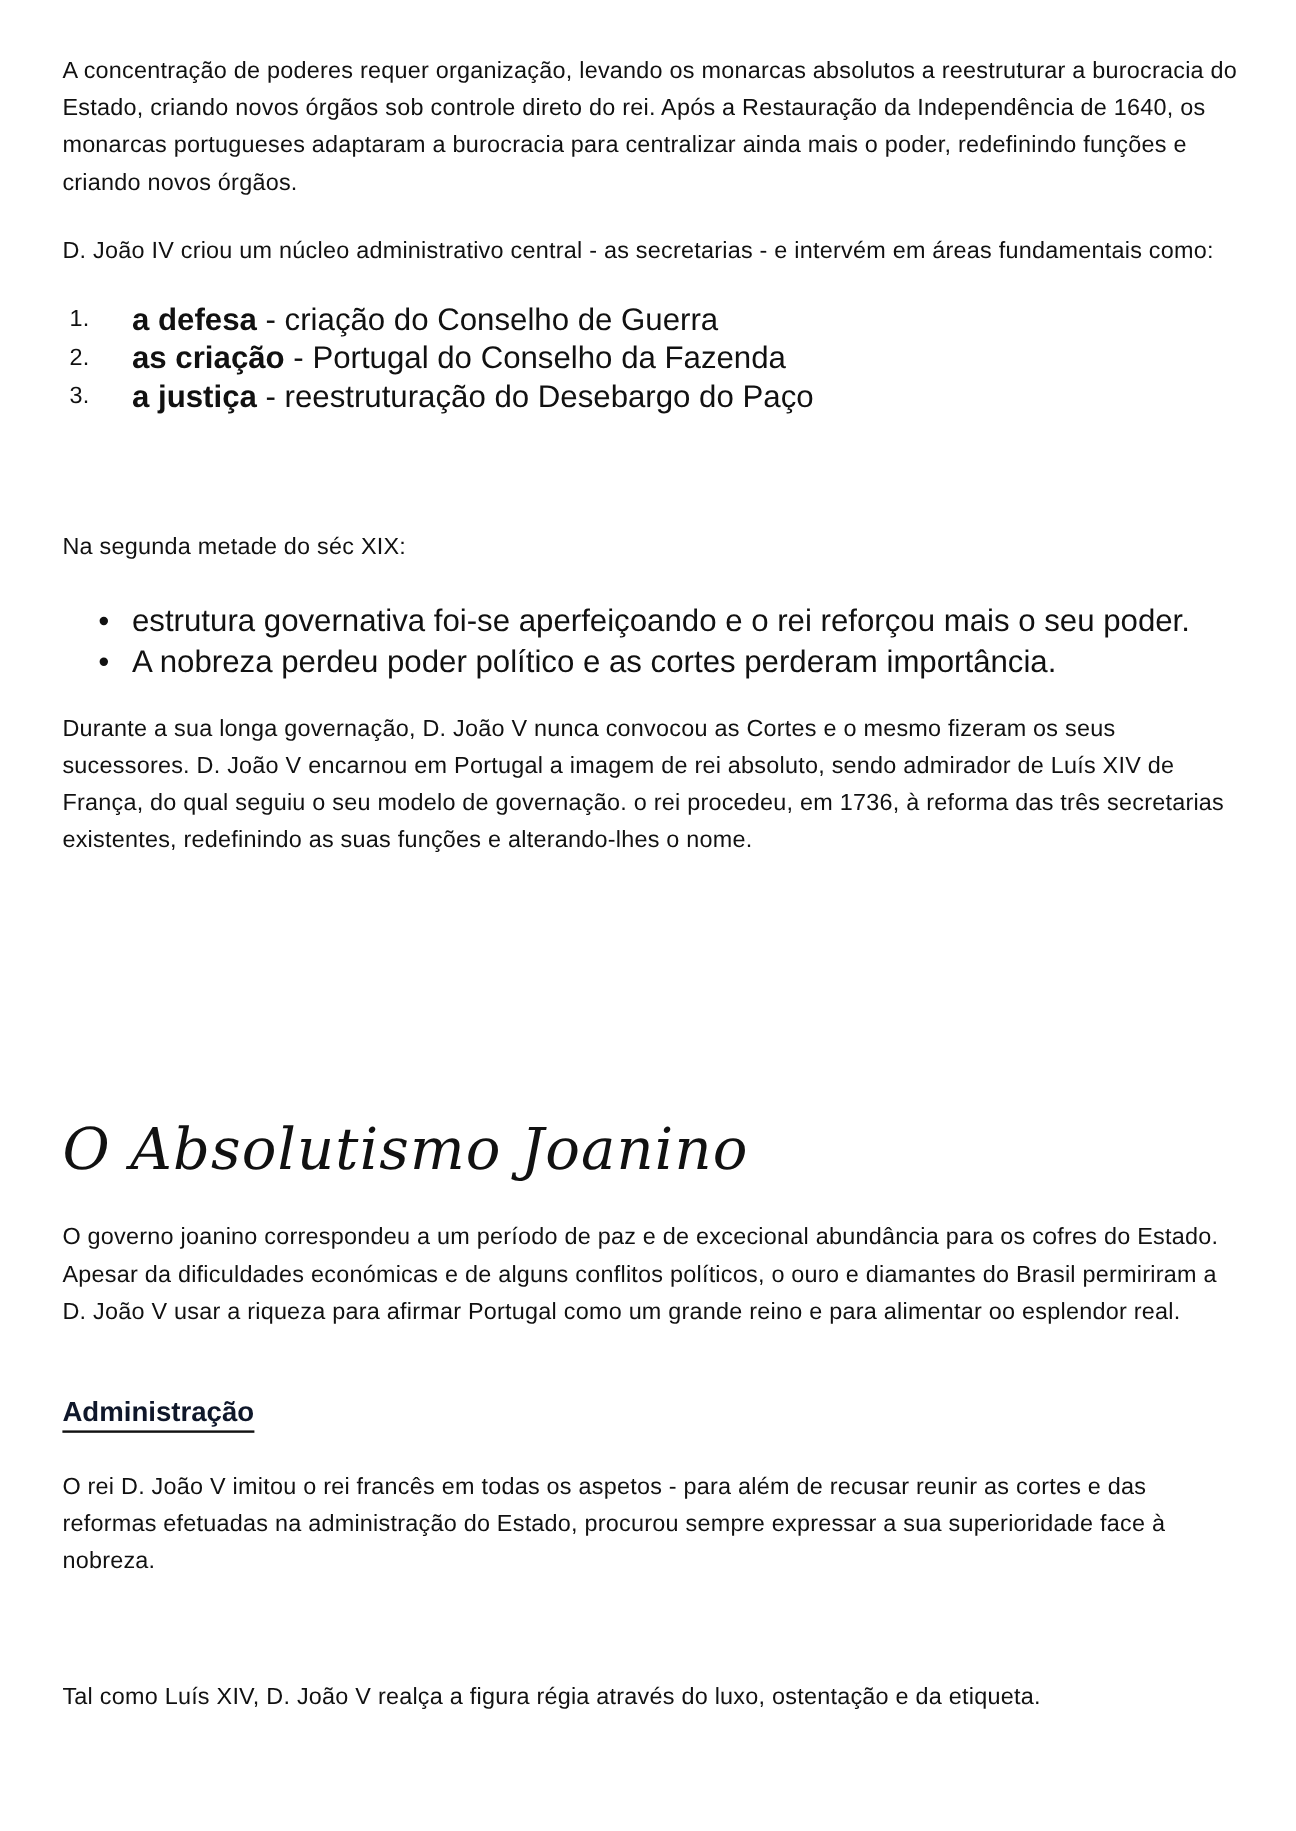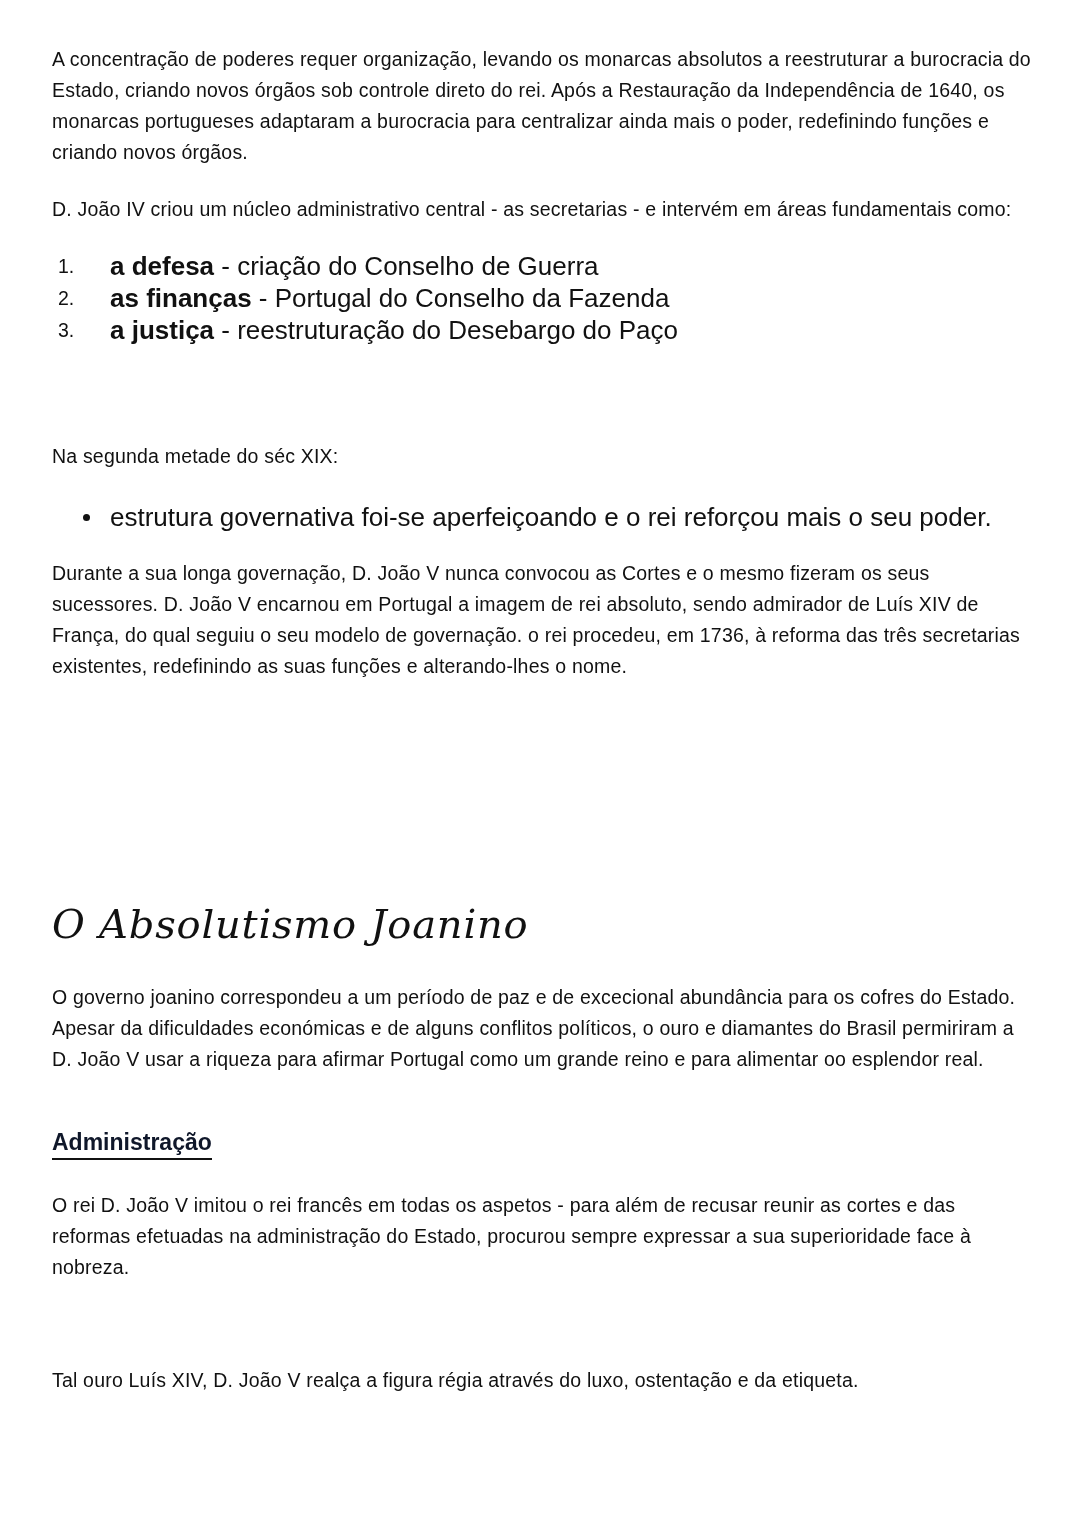--- a/index.html
+++ b/index.html
@@ -88,21 +88,21 @@
     height: 7px;
     border-radius: 50%;
     background: #111111;
   }
 
   h1.script-title {
     margin: 0;
     font-family: "DejaVu Serif", serif;
     font-style: italic;
     font-weight: 400;
-    font-size: 40px;
+    font-size: 48px;
     line-height: 56px;
     letter-spacing: 0.02em;
     color: #111111;
     white-space: nowrap;
   }
 
   h2.sub {
     margin: 0;
     font-size: 23px;
     line-height: 30px;
@@ -128,35 +128,36 @@
 
     <p class="body">A concentração de poderes requer organização, levando os monarcas absolutos a reestruturar a burocracia do Estado, criando novos órgãos sob controle direto do rei. Após a Restauração da Independência de 1640, os monarcas portugueses adaptaram a burocracia para centralizar ainda mais o poder, redefinindo funções e criando novos órgãos.</p>
 
     <p class="body">D. João IV criou um núcleo administrativo central - as secretarias - e intervém em áreas fundamentais como:</p>
 
     <ol class="numlist">
       <li>
         <span class="lead">a defesa</span><span> - criação do Conselho de Guerra</span>
       </li>
       <li>
-        <span class="lead">as finanças</span><span> - Portugal do Conselho da Fazenda</span>
+        <span class="lead">as criação</span><span> - Portugal do Conselho da Fazenda</span>
       </li>
       <li>
         <span class="lead">a justiça</span><span> - reestruturação do Desebargo do Paço</span>
       </li>
     </ol>
 
     <div class="gap-xl"></div>
 
     <p class="body tight">Na segunda metade do séc XIX:</p>
 
     <div class="gap-m"></div>
 
     <ul class="bullets">
       <li>estrutura governativa foi-se aperfeiçoando e o rei reforçou mais o seu poder.</li>
+      <li>A nobreza perdeu poder político e as cortes perderam importância.</li>
     </ul>
 
     <div class="gap-s"></div>
 
     <p class="body">Durante a sua longa governação, D. João V nunca convocou as Cortes e o mesmo fizeram os seus sucessores. D. João V encarnou em Portugal a imagem de rei absoluto, sendo admirador de Luís XIV de França, do qual seguiu o seu modelo de governação. o rei procedeu, em 1736, à reforma das três secretarias existentes, redefinindo as suas funções e alterando-lhes o nome.</p>
 
     <div class="gap-xxl"></div>
 
     <h1 class="script-title">O Absolutismo Joanino</h1>
 
@@ -170,16 +171,16 @@
 
     <div class="gap-m"></div>
 
     <p class="body">O rei D. João V imitou o rei francês em todas os aspetos - para além de recusar reunir as cortes e das reformas efetuadas na administração do Estado, procurou sempre expressar a sua superioridade face à nobreza.</p>
 
     <div class="gap-sub"></div>
 
 
     <div class="gap-m"></div>
 
-    <p class="body">Tal ouro Luís XIV, D. João V realça a figura régia através do luxo, ostentação e da etiqueta.</p>
+    <p class="body">Tal como Luís XIV, D. João V realça a figura régia através do luxo, ostentação e da etiqueta.</p>
 
   </div>
 </div>
 
 </body></html>

